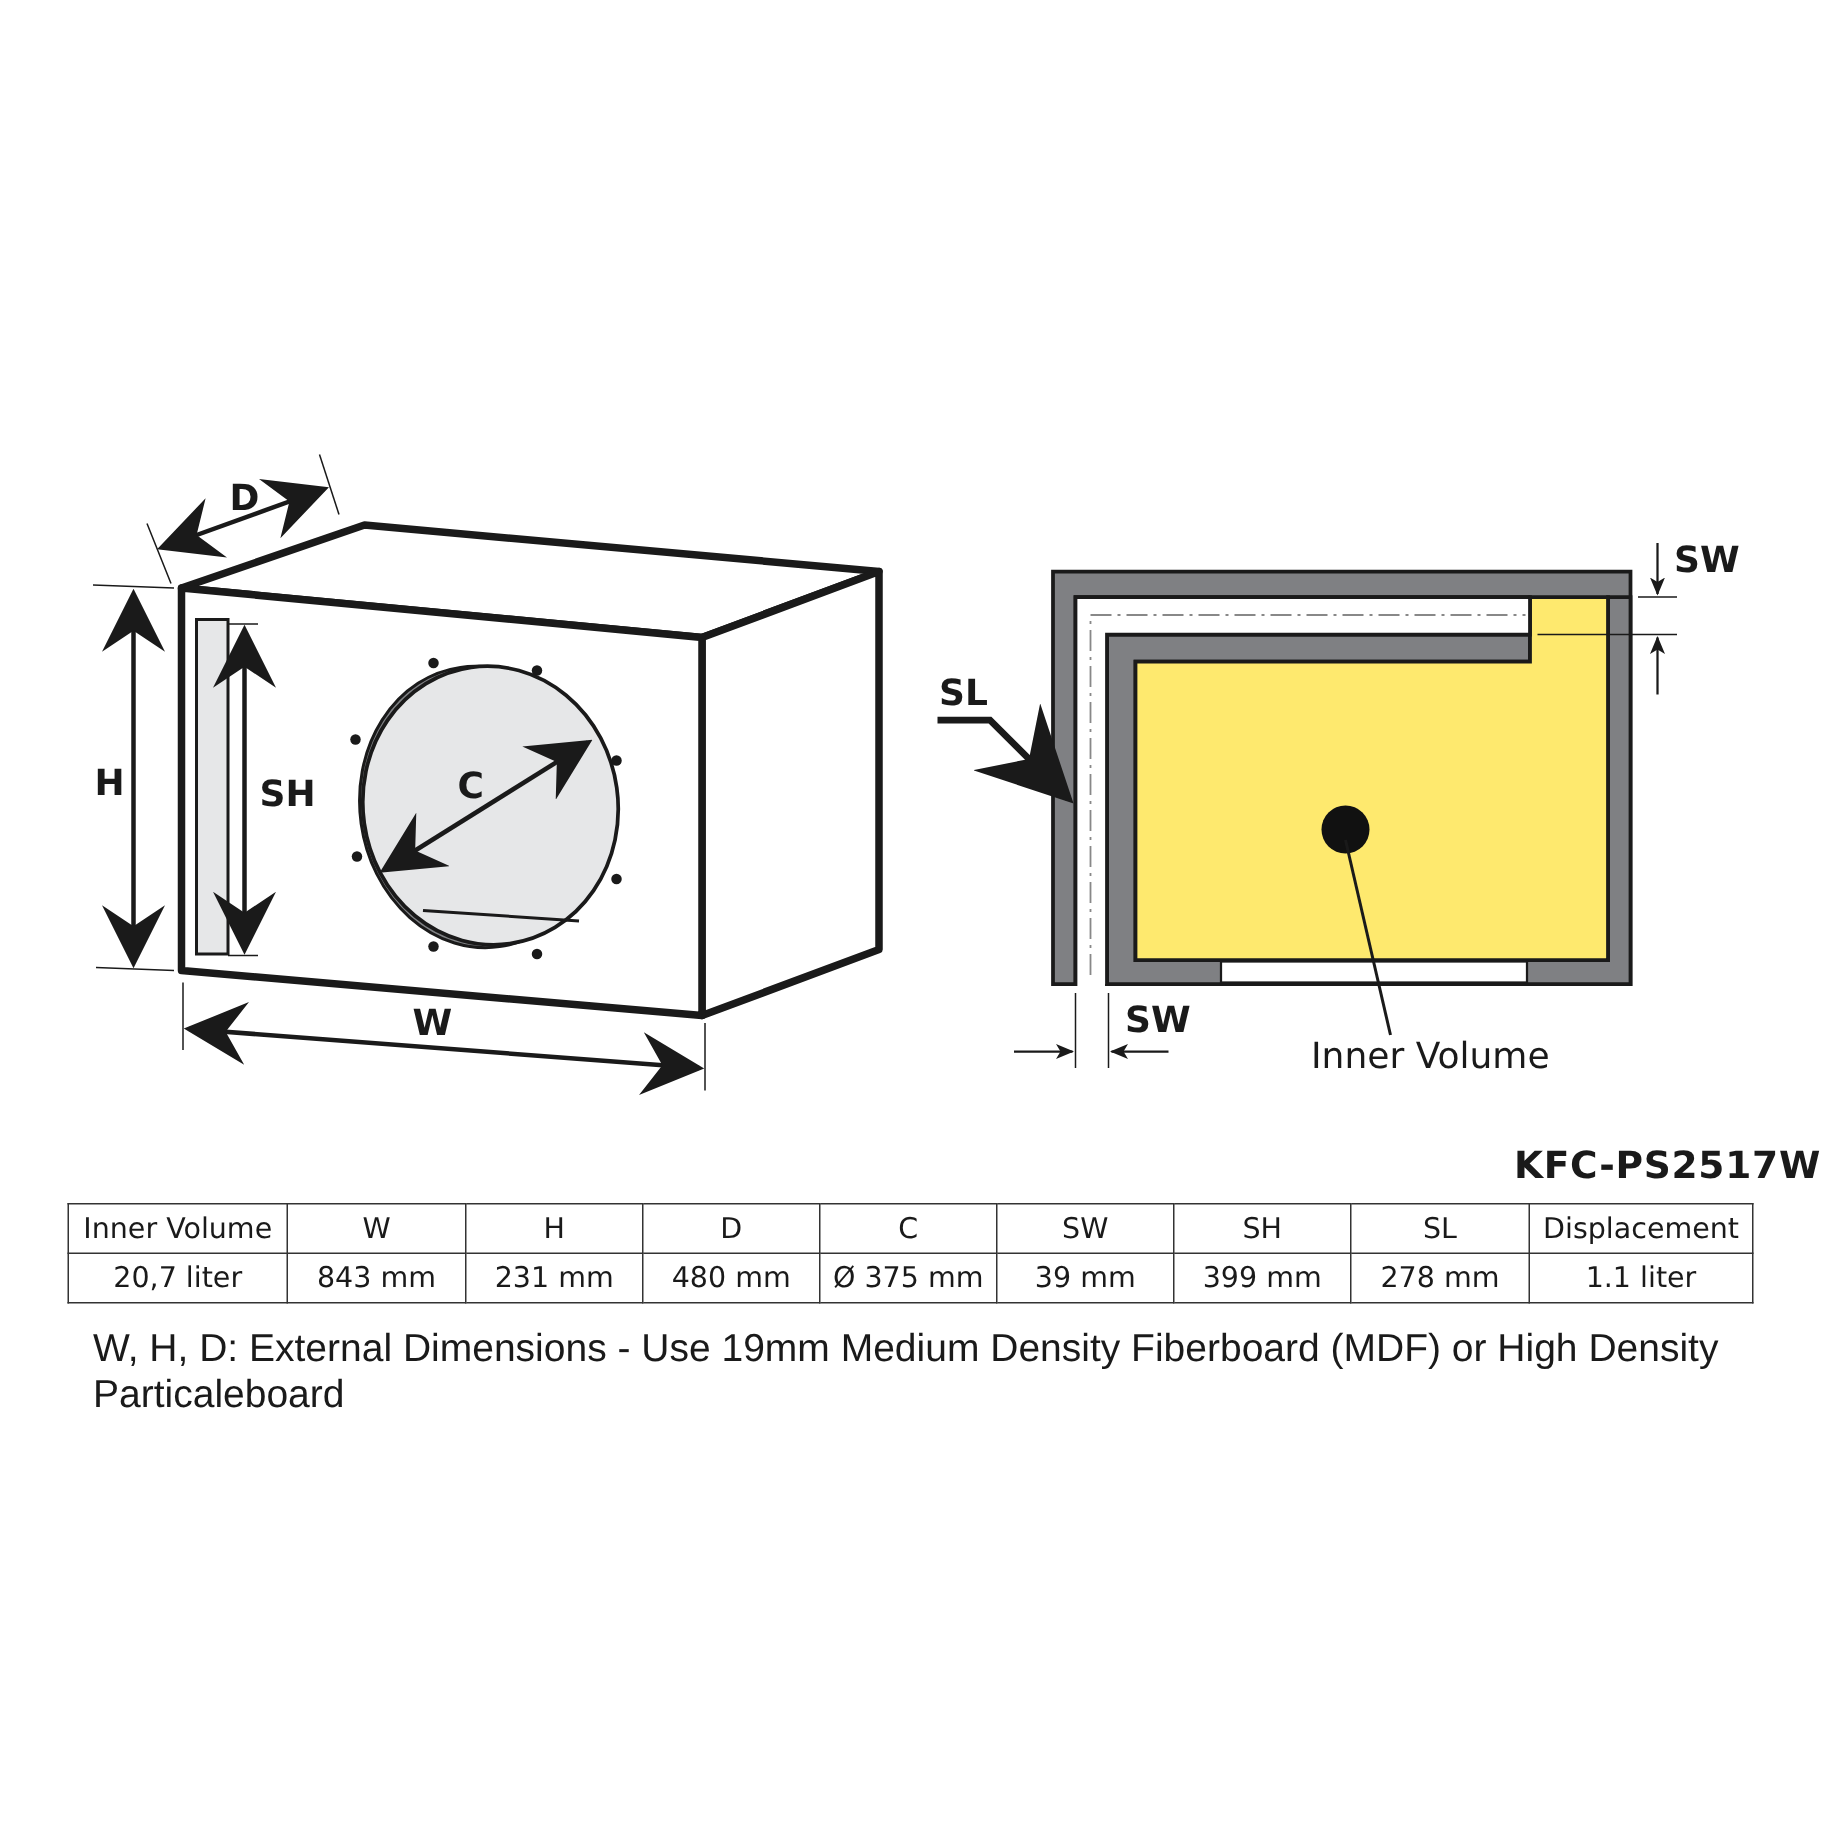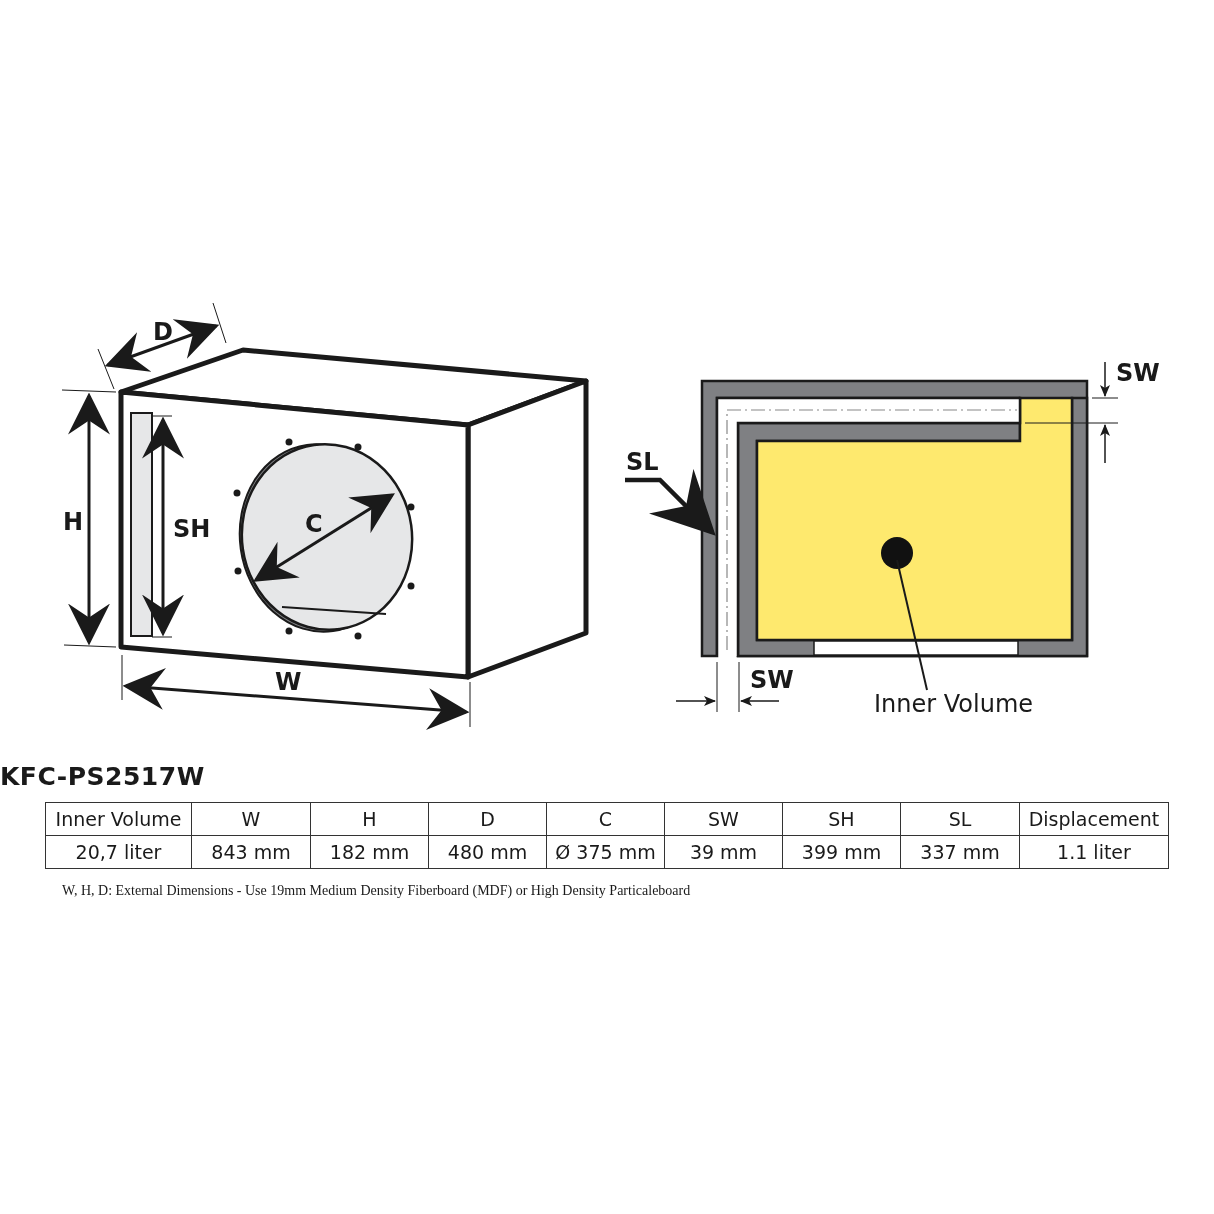--- a/index.html
+++ b/index.html
@@ -1,26 +1,26 @@
 <!DOCTYPE html>
 <html><head>
 <meta charset="utf-8">
 <style>
   html, body { margin: 0; padding: 0; background: #ffffff; }
   body { width: 1214px; height: 1214px; position: relative; overflow: hidden;
          font-family: "DejaVu Sans", "Liberation Sans", sans-serif; color: #1a1a1a; }
   svg { position: absolute; left: 0; top: 0; }
   .lbl { font-family: "DejaVu Sans", sans-serif; font-weight: bold; font-size: 24px; fill: #1a1a1a; }
   .lbl-thin { font-family: "DejaVu Sans", sans-serif; font-weight: normal; font-size: 24px; fill: #1a1a1a; }
-  .title { position: absolute; left: 0; width: 1214px; top: 762px; text-align: left;
+  .title { position: absolute; left: 0; width: 1214px; top: 762px; text-align: right;
            font-family: "DejaVu Sans", sans-serif; font-weight: bold; font-size: 25px; letter-spacing: 0.5px; }
   table.spec { position: absolute; left: 45px; top: 802px; width: 1123px; border-collapse: collapse;
                font-family: "DejaVu Sans", sans-serif; font-size: 19px; table-layout: fixed; }
   table.spec td { border: 1.5px solid #333; text-align: center; height: 32px; padding: 0; white-space: nowrap; }
-  .note { position: absolute; left: 62px; top: 883px; font-family: Liberation Serif, serif; font-size: 14px; }
+  .note { position: absolute; left: 62px; top: 883px; font-family: Liberation Sans, sans-serif; font-size: 26px; }
 </style>
 </head>
 <body>
 
 <svg width="1214" height="760" viewBox="0 0 1214 760">
   <defs>
     <marker id="arr" viewBox="0 0 12 12" refX="11" refY="6" markerWidth="14" markerHeight="14" orient="auto-start-reverse">
       <path d="M0,0 L12,6 L0,12 L4,6 Z" fill="#1a1a1a"></path>
     </marker>
     <marker id="arrs" viewBox="0 0 12 12" refX="11" refY="6" markerWidth="8" markerHeight="8" orient="auto-start-reverse">
@@ -138,24 +138,24 @@
     <td>D</td>
     <td>C</td>
     <td>SW</td>
     <td>SH</td>
     <td>SL</td>
     <td>Displacement</td>
   </tr>
   <tr>
     <td>20,7 liter</td>
     <td>843 mm</td>
-    <td>182 mm</td>
+    <td>231 mm</td>
     <td>480 mm</td>
     <td>Ø 375 mm</td>
     <td>39 mm</td>
     <td>399 mm</td>
-    <td>337 mm</td>
+    <td>278 mm</td>
     <td>1.1 liter</td>
   </tr>
 </tbody>
   </table>
 
 <div class="note">W, H, D: External Dimensions - Use 19mm Medium Density Fiberboard (MDF) or High Density Particaleboard</div>
 
 </body></html>

